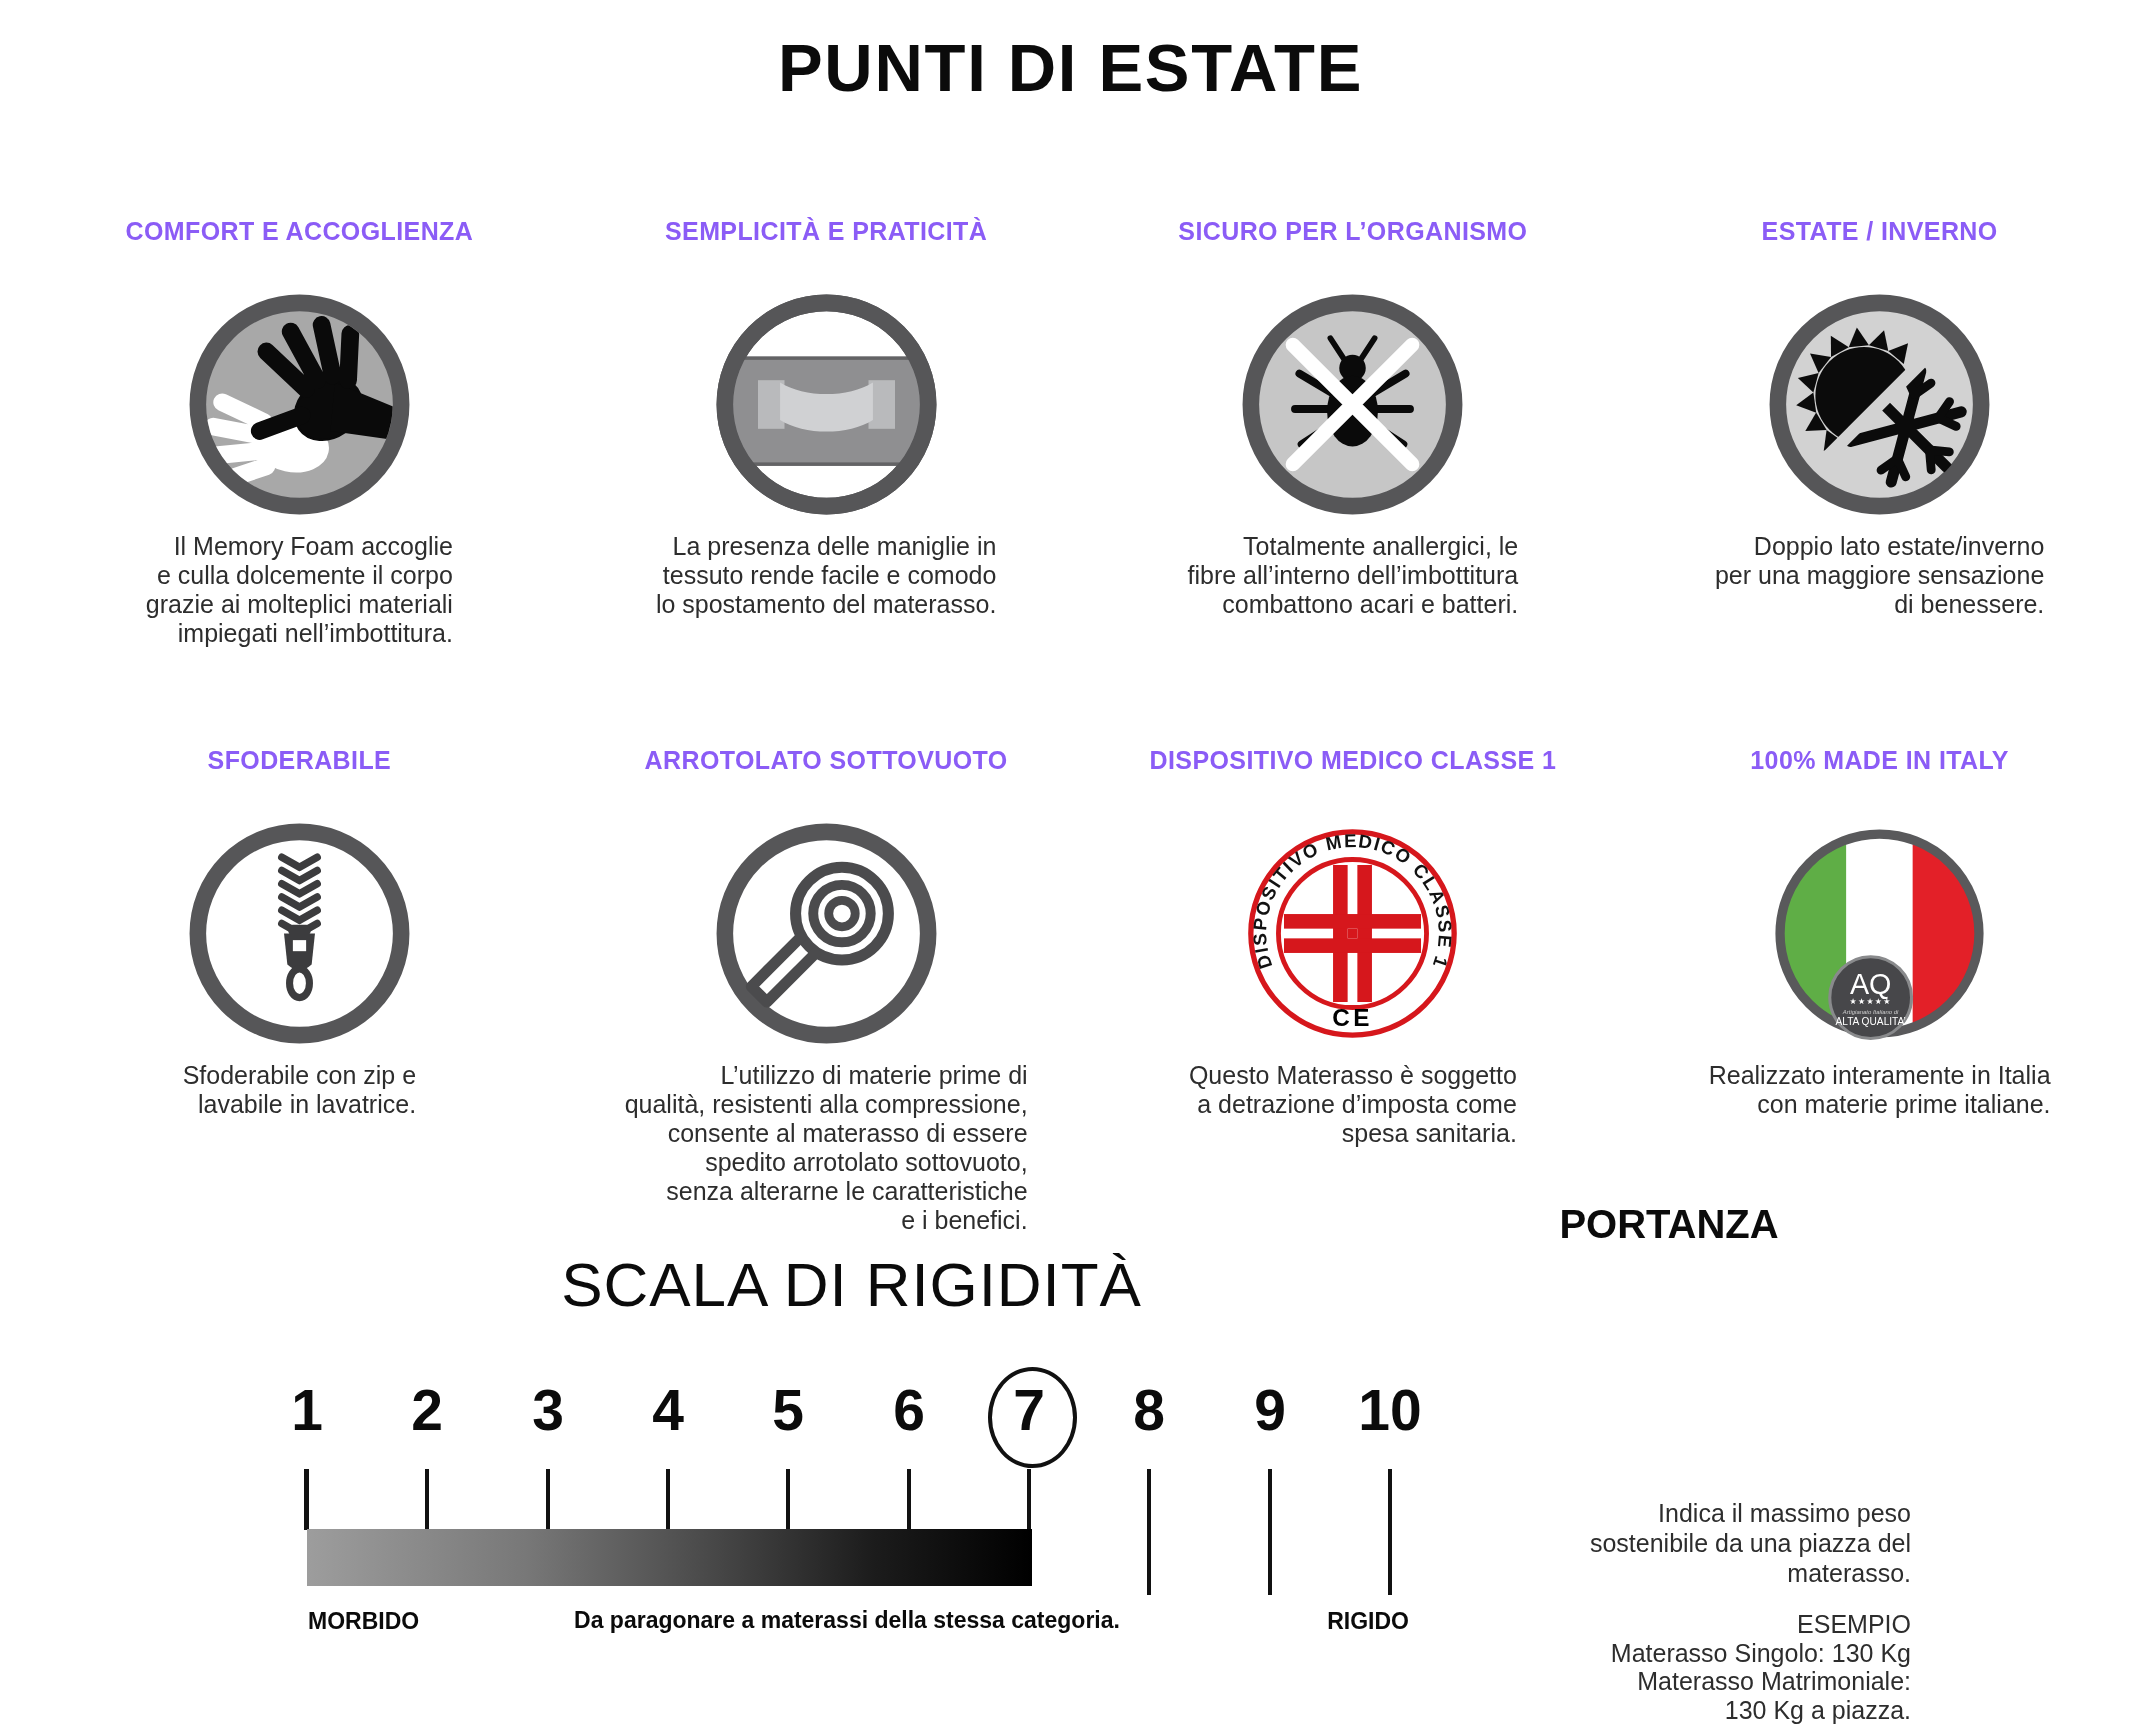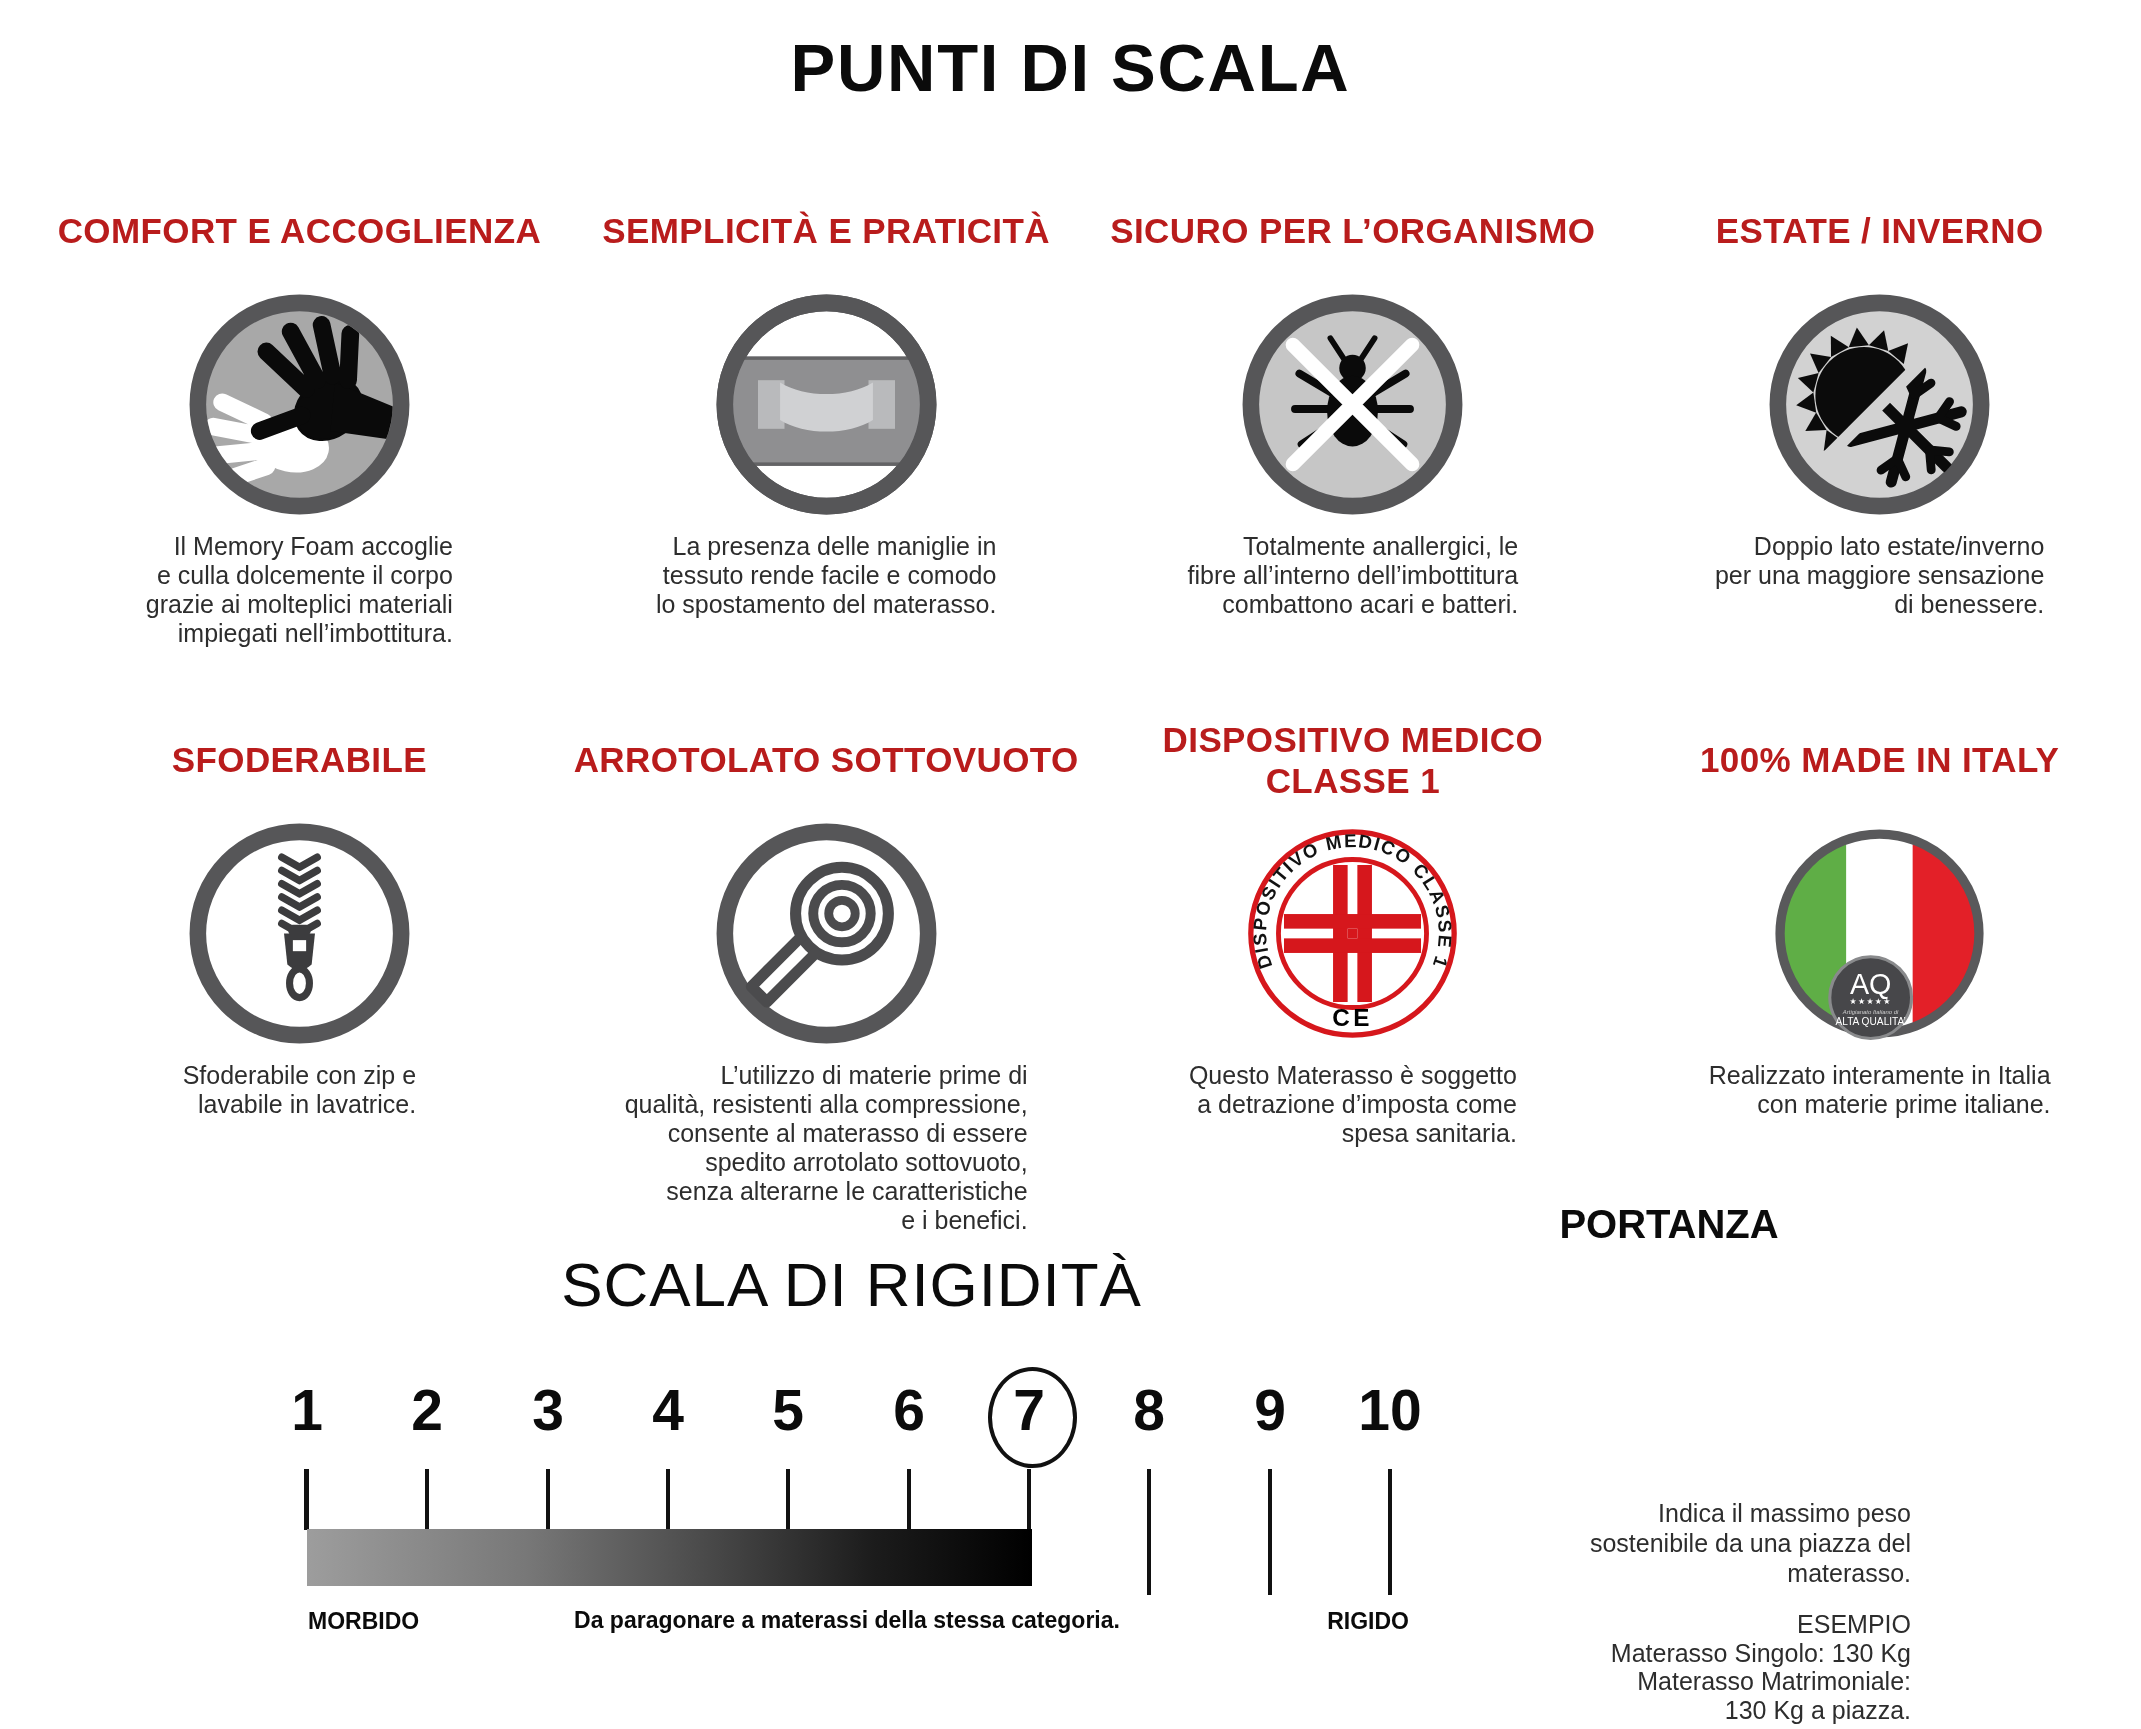--- a/index.html
+++ b/index.html
@@ -5,21 +5,21 @@
   html,body{margin:0;padding:0;background:#fff;}
   .page{position:relative;width:2141px;height:1729px;background:#fff;overflow:hidden;
         font-family:"Liberation Sans", sans-serif;color:#111;}
   .title{position:absolute;top:29px;left:0;width:2141px;text-align:center;
          font-size:67px;font-weight:800;letter-spacing:1.7px;color:#0b0b0b;}
   .features-grid{position:absolute;top:183px;left:43px;width:2093px;
          display:grid;grid-template-columns:repeat(4,1fr);column-gap:14px;
          grid-template-rows:529px auto;}
   .cell{display:flex;flex-direction:column;align-items:center;}
   .cell h3{margin:0;min-height:97px;display:flex;align-items:center;justify-content:center;
-         text-align:center;font-size:35px;line-height:1.15;font-weight:800;color:#b91c1c;
+         text-align:center;font-size:25px;line-height:1.15;font-weight:800;color:#8b5cf6;
          letter-spacing:0.4px;}
   .icon-wrap{margin-top:14px;width:221px;height:221px;}
   .desc{margin-top:17.3px;font-size:25px;line-height:29px;text-align:right;color:#2d2d2d;
         white-space:pre-line;}
   
   .scale-title{position:absolute;top:1249px;left:246px;width:1211px;text-align:center;
         font-size:62px;font-weight:400;color:#0b0b0b;letter-spacing:0.9px;}
   .ruler{position:absolute;left:307px;top:1377px;width:1090px;height:225px;}
   .num{position:absolute;top:0;width:104px;text-align:center;font-size:57px;font-weight:800;color:#0b0b0b;}
   .seven-circle{position:absolute;left:681px;top:-10.4px;width:81px;height:93px;
@@ -41,21 +41,21 @@
         font-size:25px;line-height:30px;color:#2d2d2d;white-space:pre-line;}
   .portanza-example{position:absolute;top:1610px;left:1427px;width:484px;text-align:right;
         font-size:25px;line-height:28.5px;color:#2d2d2d;white-space:pre-line;}
   svg text{font-family:"Liberation Sans", sans-serif;}
 </style>
 </head>
 <body>
 
 <div class="page">
 
-  <div class="title">PUNTI DI SCALA</div>
+  <div class="title">PUNTI DI ESTATE</div>
 
   <div class="features-grid">
 
     <div class="cell">
       <h3>COMFORT E ACCOGLIENZA</h3>
       <div class="icon-wrap">
         <svg width="221" height="221" viewBox="0 0 100 100">
           <defs>
               <clipPath id="clipC">
                 <circle cx="50" cy="50" r="42.2"></circle>

